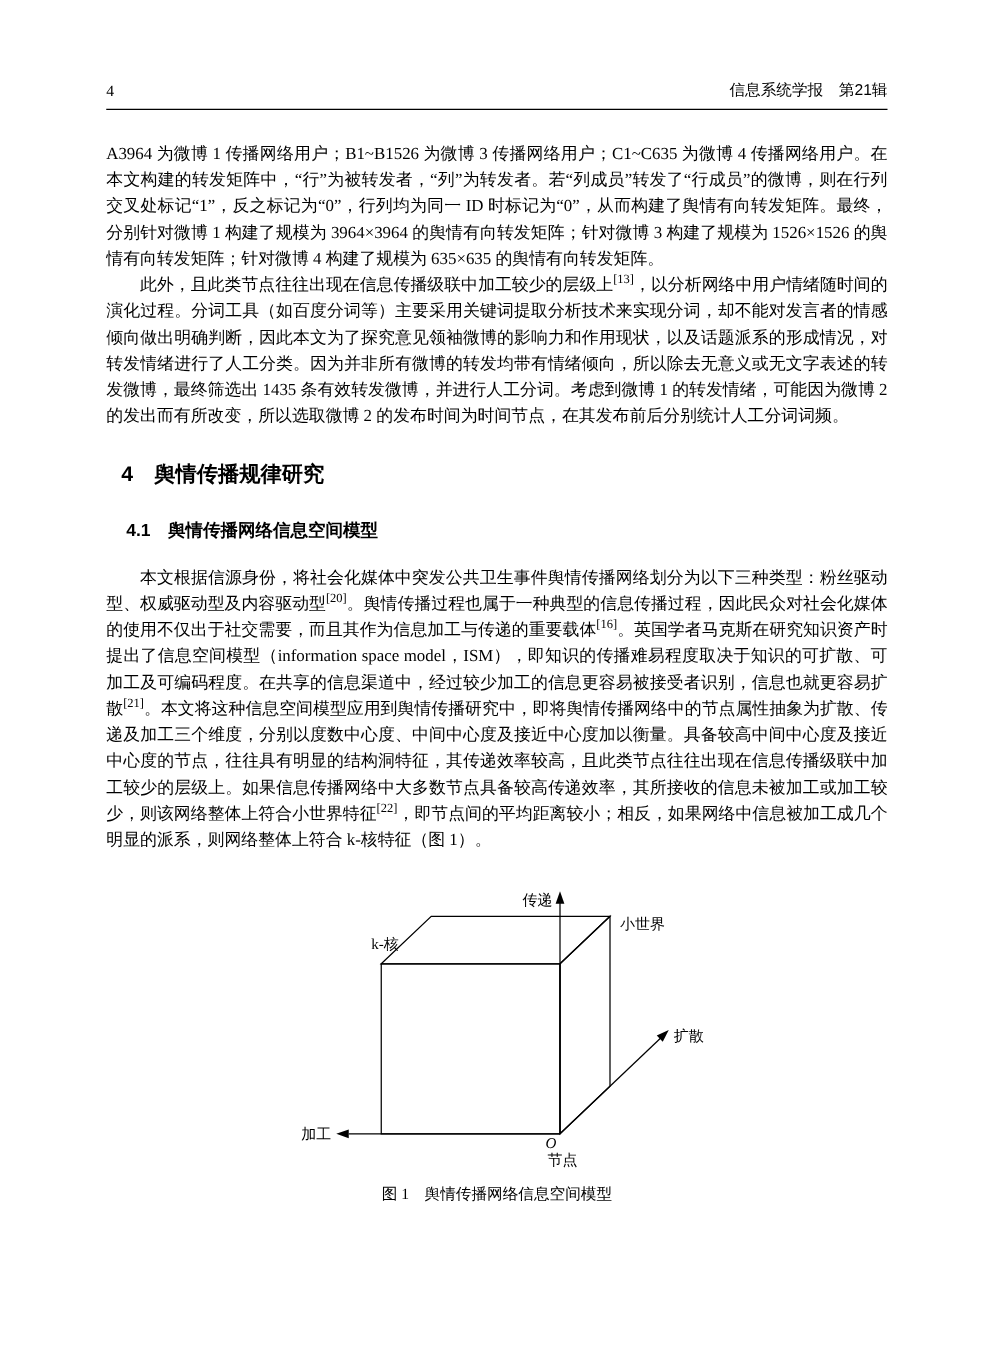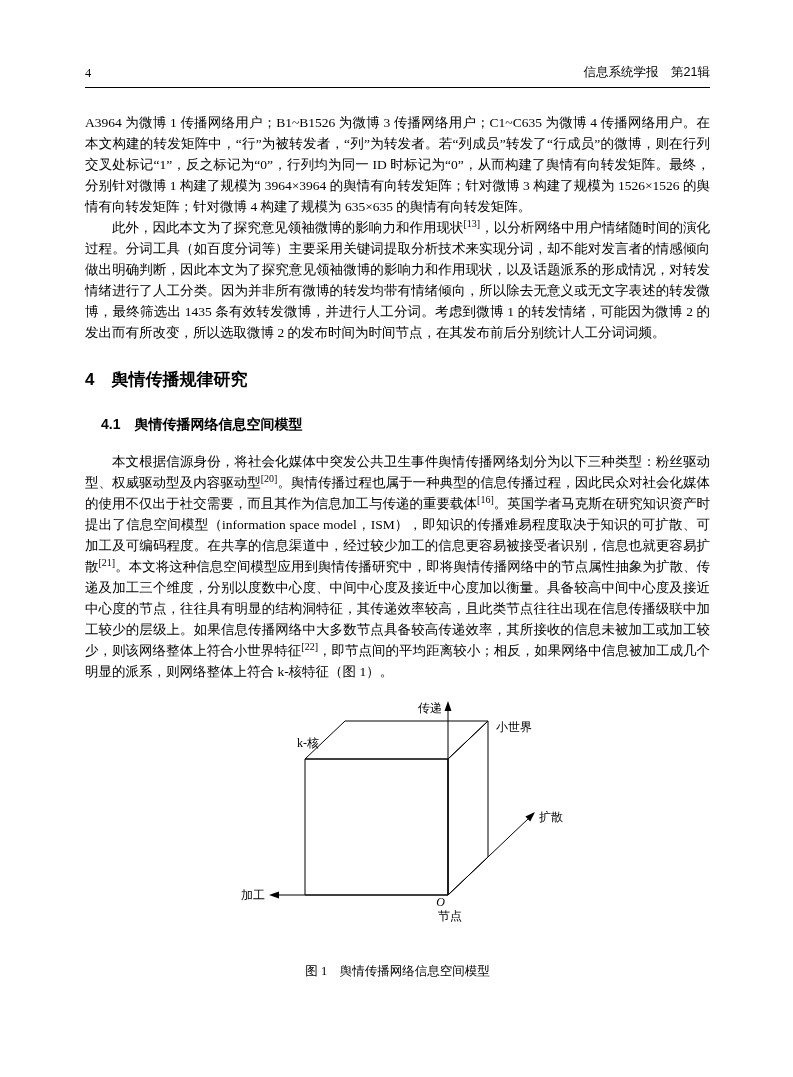--- a/index.html
+++ b/index.html
@@ -21,47 +21,47 @@
     font-weight: normal; font-size: 12.5px;
   }
 
   .body-text { margin-top: 24px; font-size: 13.5px; line-height: 21px; text-align: justify; }
   p.para { text-indent: 2em; }
   p.para.no-indent { text-indent: 0; }
   sup { font-size: 10px; line-height: 0; vertical-align: super; }
 
   h1.section {
     font-family: "Liberation Sans", "DejaVu Sans", sans-serif;
-    font-weight: bold; font-size: 17px; margin: 26px 0 24px 0;
+    font-weight: bold; font-size: 17px; margin: 26px 0 24px 12px;
   }
   h2.subsection {
     font-family: "Liberation Sans", "DejaVu Sans", sans-serif;
     font-weight: bold; font-size: 14px; margin: 0 0 16px 16px;
   }
 
-  .figure { margin-top: 12px; display: flex; flex-direction: column; align-items: center; gap: 28px; }
+  .figure { margin-top: 24px; display: flex; flex-direction: column; align-items: center; }
   .figure svg { display: block; }
   .fig-caption { margin-top: 6px; font-size: 12.5px; text-align: left; }
 
   svg text { font-family: "Liberation Serif", "DejaVu Serif", serif; font-size: 12px; fill: #000; }
   svg text.italic { font-style: italic; }
 </style>
 </head>
 <body>
 
 <div class="page">
 
   <div class="header">
     <span class="page-num">4</span>
     <span class="journal">信息系统学报　第21辑</span>
   </div>
 
   <div class="body-text">
     <p class="para no-indent">A3964 为微博 1 传播网络用户；B1~B1526 为微博 3 传播网络用户；C1~C635 为微博 4 传播网络用户。在本文构建的转发矩阵中，“行”为被转发者，“列”为转发者。若“列成员”转发了“行成员”的微博，则在行列交叉处标记“1”，反之标记为“0”，行列均为同一 ID 时标记为“0”，从而构建了舆情有向转发矩阵。最终，分别针对微博 1 构建了规模为 3964×3964 的舆情有向转发矩阵；针对微博 3 构建了规模为 1526×1526 的舆情有向转发矩阵；针对微博 4 构建了规模为 635×635 的舆情有向转发矩阵。</p>
-    <p class="para"><span>此外，因此本文为了探究意见领袖微博的影响力和作用现状</span><sup>[13]</sup><span>，以分析网络中用户情绪随时间的演化过程。分词工具（如百度分词等）主要采用关键词提取分析技术来实现分词，却不能对发言者的情感倾向做出明确判断，因此本文为了探究意见领袖微博的影响力和作用现状，以及话题派系的形成情况，对转发情绪进行了人工分类。因为并非所有微博的转发均带有情绪倾向，所以除去无意义或无文字表述的转发微博，最终筛选出 1435 条有效转发微博，并进行人工分词。考虑到微博 1 的转发情绪，可能因为微博 2 的发出而有所改变，所以选取微博 2 的发布时间为时间节点，在其发布前后分别统计人工分词词频。</span></p>
+    <p class="para"><span>此外，且此类节点往往出现在信息传播级联中加工较少的层级上</span><sup>[13]</sup><span>，以分析网络中用户情绪随时间的演化过程。分词工具（如百度分词等）主要采用关键词提取分析技术来实现分词，却不能对发言者的情感倾向做出明确判断，因此本文为了探究意见领袖微博的影响力和作用现状，以及话题派系的形成情况，对转发情绪进行了人工分类。因为并非所有微博的转发均带有情绪倾向，所以除去无意义或无文字表述的转发微博，最终筛选出 1435 条有效转发微博，并进行人工分词。考虑到微博 1 的转发情绪，可能因为微博 2 的发出而有所改变，所以选取微博 2 的发布时间为时间节点，在其发布前后分别统计人工分词词频。</span></p>
 
     <h1 class="section">4　舆情传播规律研究</h1>
     <h2 class="subsection">4.1　舆情传播网络信息空间模型</h2>
 
     <p class="para"><span>本文根据信源身份，将社会化媒体中突发公共卫生事件舆情传播网络划分为以下三种类型：粉丝驱动型、权威驱动型及内容驱动型</span><sup>[20]</sup><span>。舆情传播过程也属于一种典型的信息传播过程，因此民众对社会化媒体的使用不仅出于社交需要，而且其作为信息加工与传递的重要载体</span><sup>[16]</sup><span>。英国学者马克斯在研究知识资产时提出了信息空间模型（information space model，ISM），即知识的传播难易程度取决于知识的可扩散、可加工及可编码程度。在共享的信息渠道中，经过较少加工的信息更容易被接受者识别，信息也就更容易扩散</span><sup>[21]</sup><span>。本文将这种信息空间模型应用到舆情传播研究中，即将舆情传播网络中的节点属性抽象为扩散、传递及加工三个维度，分别以度数中心度、中间中心度及接近中心度加以衡量。具备较高中间中心度及接近中心度的节点，往往具有明显的结构洞特征，其传递效率较高，且此类节点往往出现在信息传播级联中加工较少的层级上。如果信息传播网络中大多数节点具备较高传递效率，其所接收的信息未被加工或加工较少，则该网络整体上符合小世界特征</span><sup>[22]</sup><span>，即节点间的平均距离较小；相反，如果网络中信息被加工成几个明显的派系，则网络整体上符合 k-核特征（图 1）。</span></p>
   </div>
 
   <div class="figure">
     <svg width="340" height="235" viewBox="0 0 340 235" xmlns="http://www.w3.org/2000/svg">
       <g fill="none" stroke="#000" stroke-width="1">

